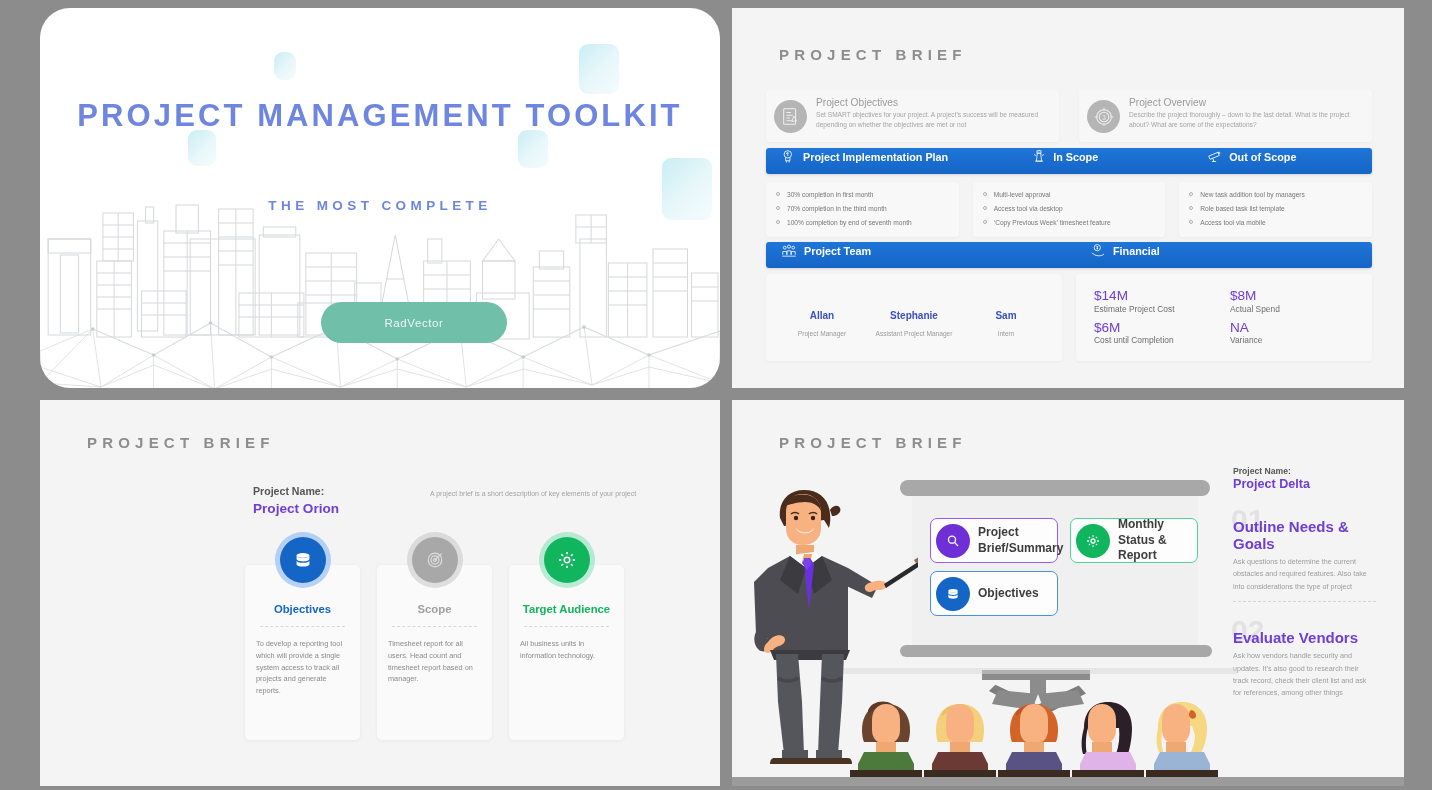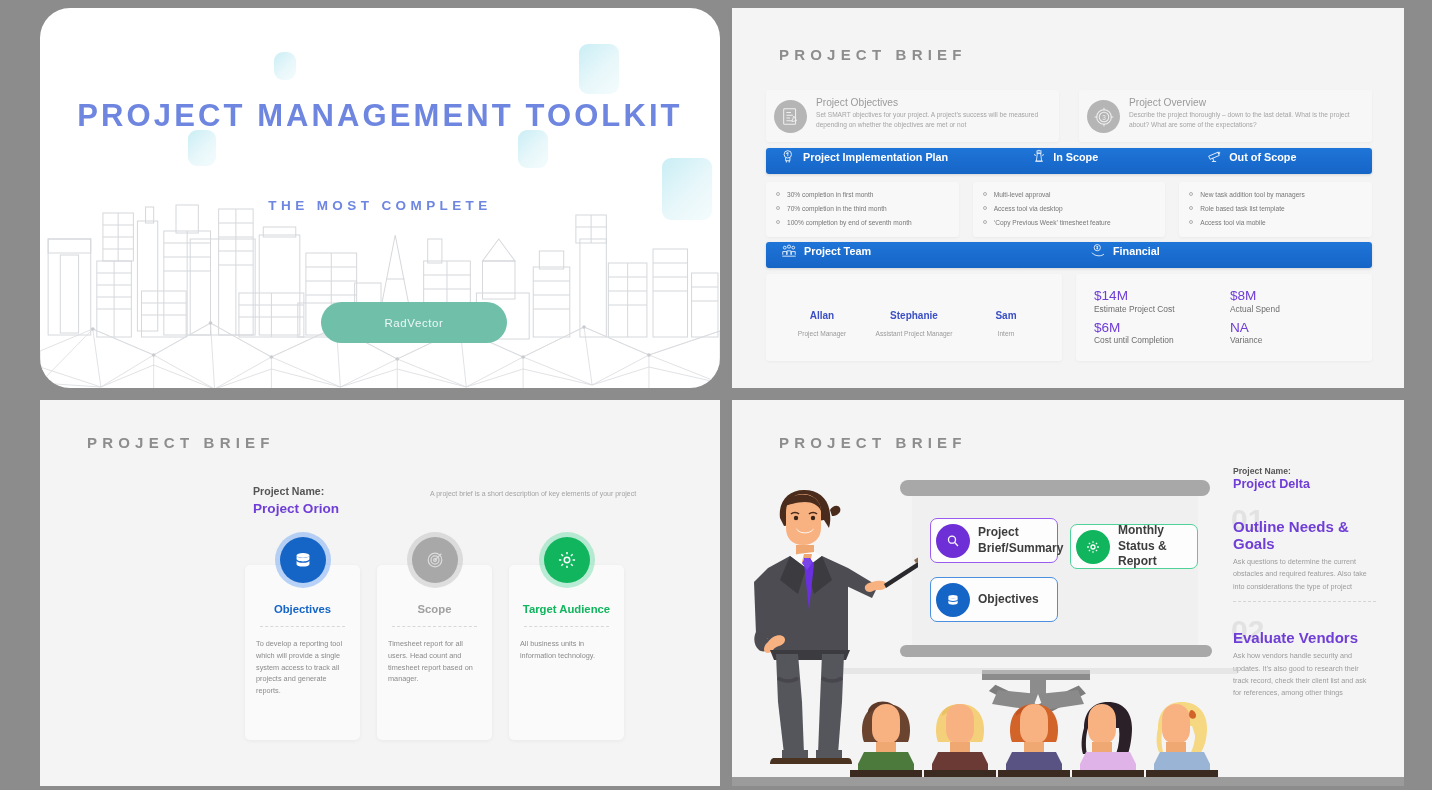--- a/index.html
+++ b/index.html
@@ -463,21 +463,21 @@
     <div class="s4-boxes">
       <div class="s4-box" style="border:1.3px solid #9a5cf0;">
         <div class="s4-bic" style="background:#6f2fd6;">
           <svg width="16" height="16" viewBox="0 0 24 24" fill="none" stroke="#fff" stroke-width="2">
               <circle cx="10.5" cy="10" r="5.3"></circle>
               <path d="M14.4 14l5 5.4"></path>
             </svg>
         </div>
         <div class="s4-bt">Project Brief/Summary</div>
       </div>
-      <div class="s4-box" style="border:1.3px solid #4fd19a;margin-top:6px;">
+      <div class="s4-box" style="border:1.3px solid #4fd19a;">
         <div class="s4-bic" style="background:#11b55e;">
           <svg width="16" height="16" viewBox="0 0 24 24" fill="none" stroke="#fff" stroke-width="1.9">
               <circle cx="12" cy="12" r="3"></circle>
               <path d="M12 3.2v2.6M12 18.2v2.6M3.2 12h2.6M18.2 12h2.6M5.8 5.8l1.9 1.9M16.3 16.3l1.9 1.9M18.2 5.8l-1.9 1.9M7.7 16.3l-1.9 1.9"></path>
             </svg>
         </div>
         <div class="s4-bt">Monthly Status &amp; Report</div>
       </div>
       <div class="s4-box" style="border:1.3px solid #4b8fe0;">
         <div class="s4-bic" style="background:#1565c6;">

